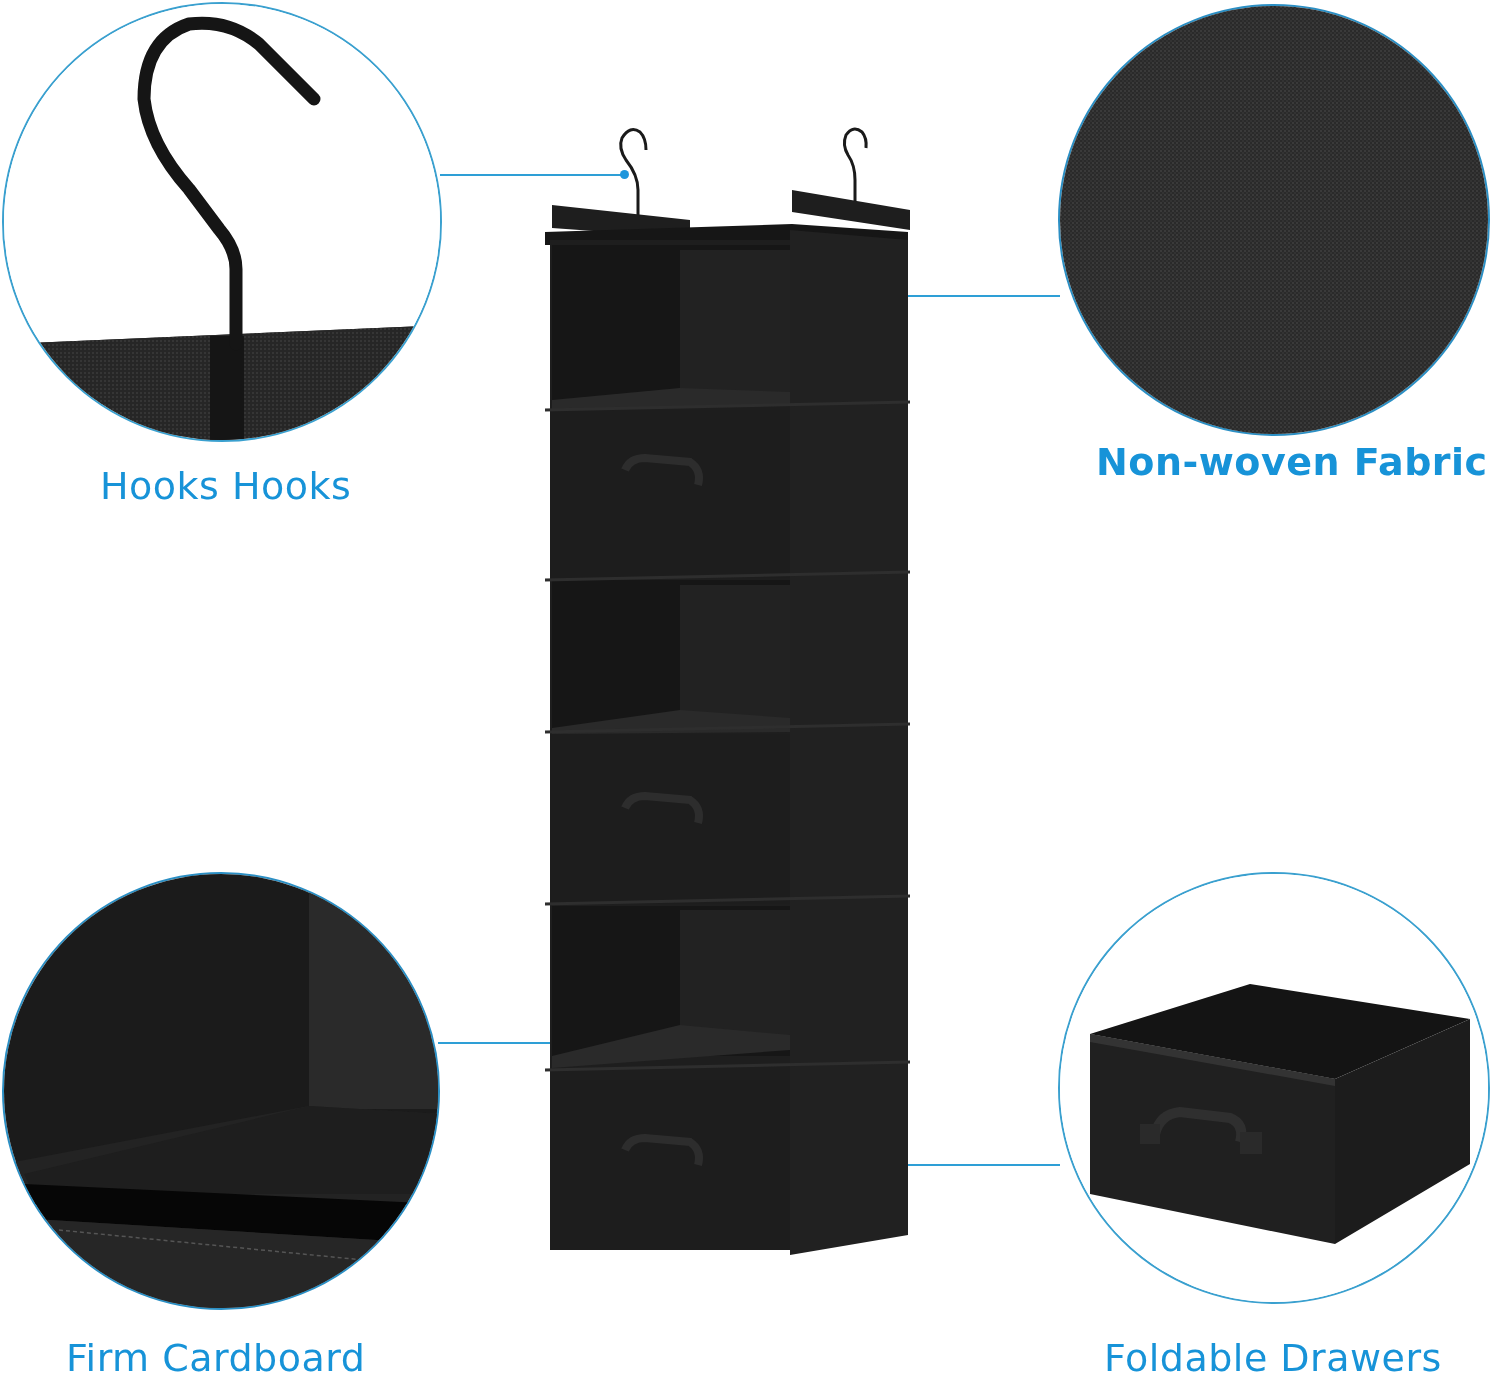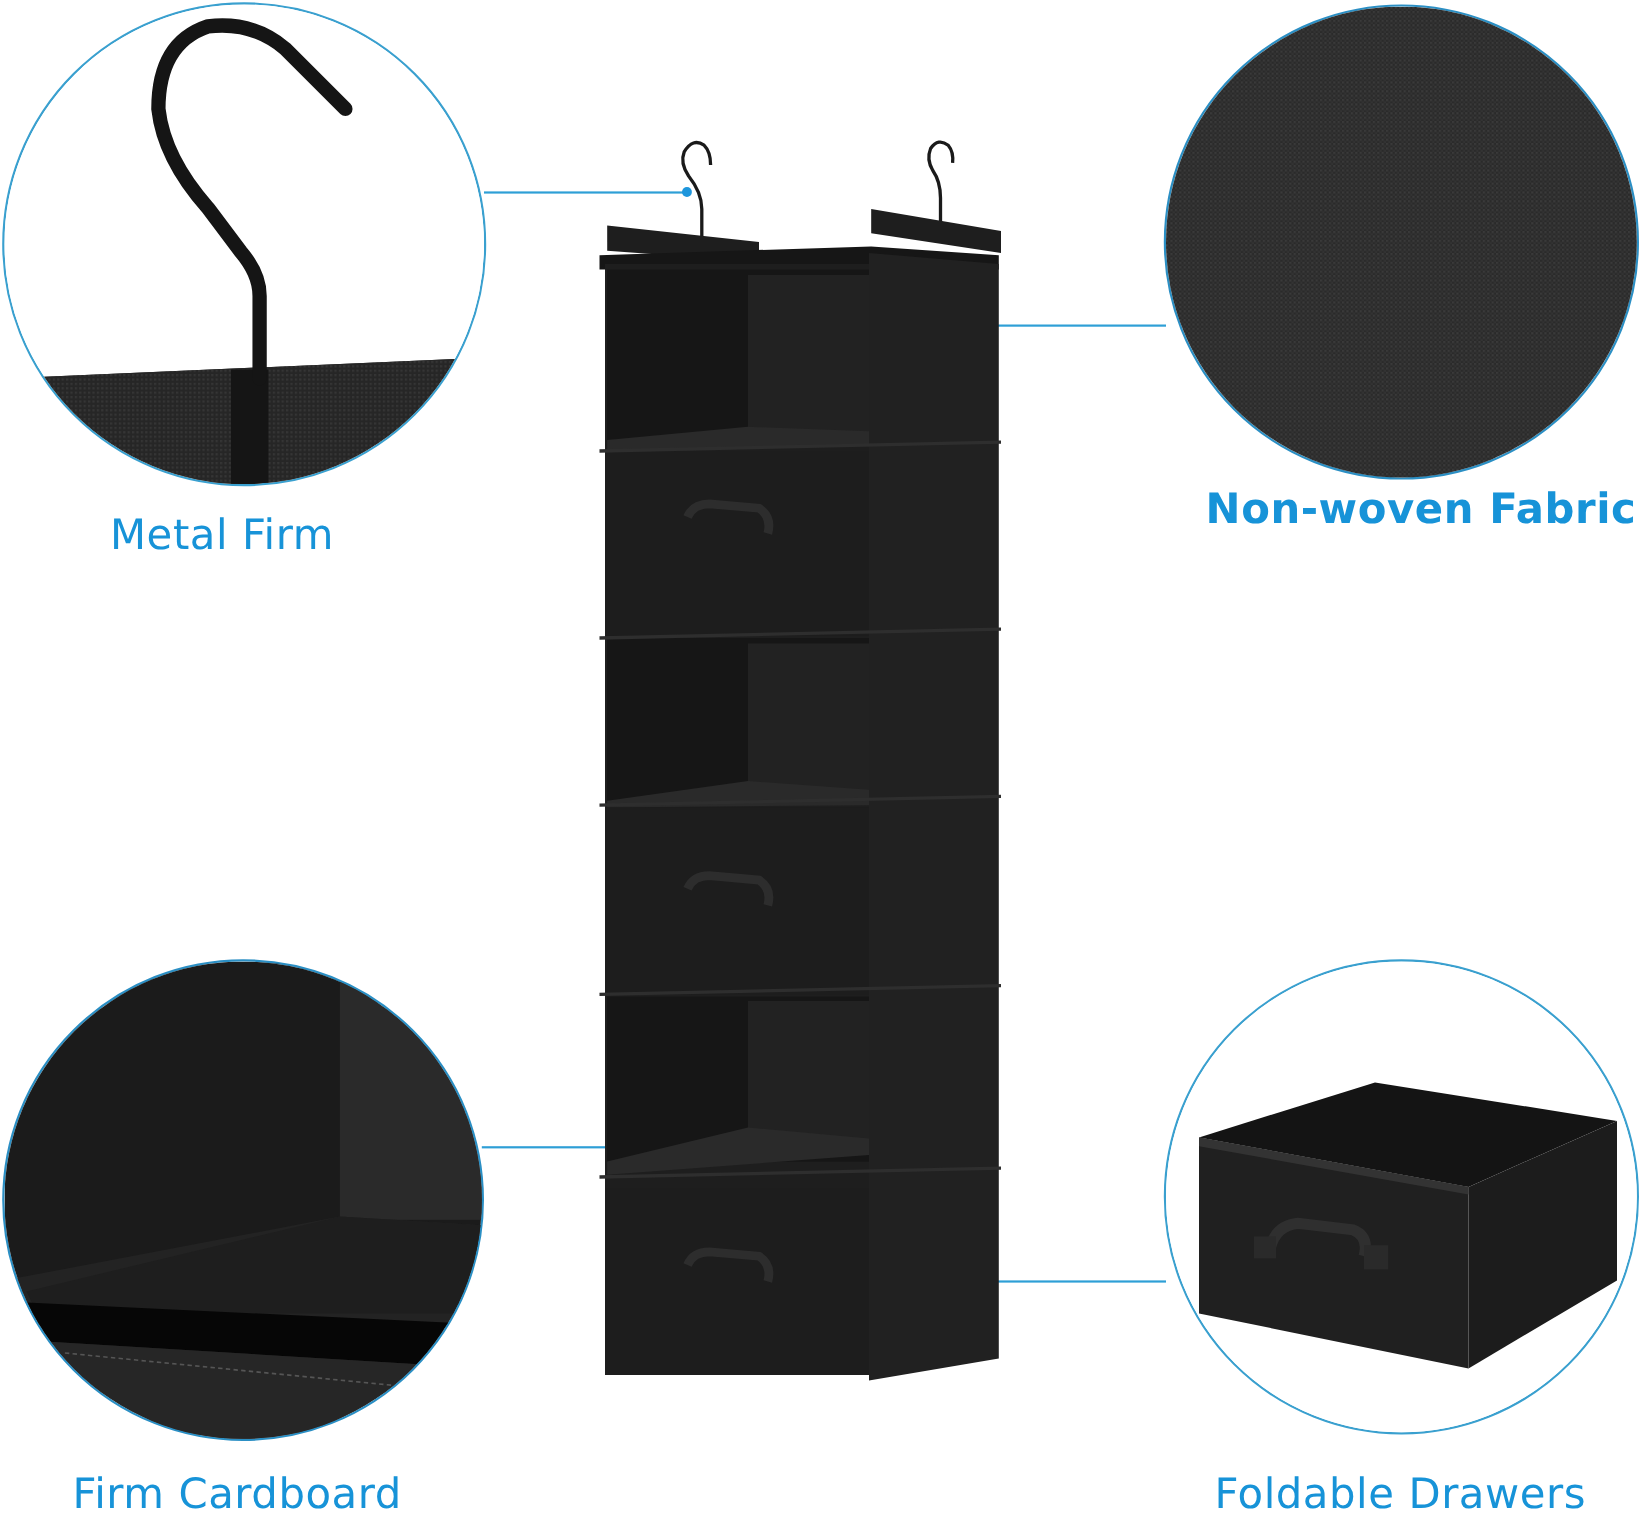--- a/index.html
+++ b/index.html
@@ -22,21 +22,21 @@
       <rect width="4" height="4" fill="#262626"></rect>
       <rect width="2" height="2" fill="#353535"></rect>
     </pattern>
     <polygon points="0,340 420,322 440,322 440,440 0,440" fill="url(#weave)"></polygon>
     <rect x="206" y="332" width="34" height="110" fill="#151515"></rect>
     <path d="M310,95 L255,40 Q225,15 185,20 Q140,35 140,95 Q145,140 185,185 L215,225 Q232,245 232,265 L232,340" fill="none" stroke="#151515" stroke-width="13" stroke-linecap="round" stroke-linejoin="round"></path>
   </svg>
 </div>
 <div class="line" style="left:440px; top:174px; width:185px;"></div>
 <div class="dot" style="left:620px; top:170px;"></div>
-<div class="label" style="left:100px; top:464px;">Metal Firm</div>
+<div class="label" style="left:100px; top:464px;">Hooks Hooks</div>
 
 <div class="circle" style="left:1058px; top:4px; width:432px; height:432px; border-color:#2b8fc4;">
   <svg width="432" height="432" viewBox="0 0 432 432">
     <pattern id="weave2" width="4" height="4" patternUnits="userSpaceOnUse">
       <rect width="4" height="4" fill="#2a2a2a"></rect>
       <rect width="2" height="2" fill="#3a3a3a"></rect>
       <rect x="2" y="2" width="2" height="2" fill="#333333"></rect>
     </pattern>
     <rect width="432" height="432" fill="url(#weave2)"></rect>
   </svg>

